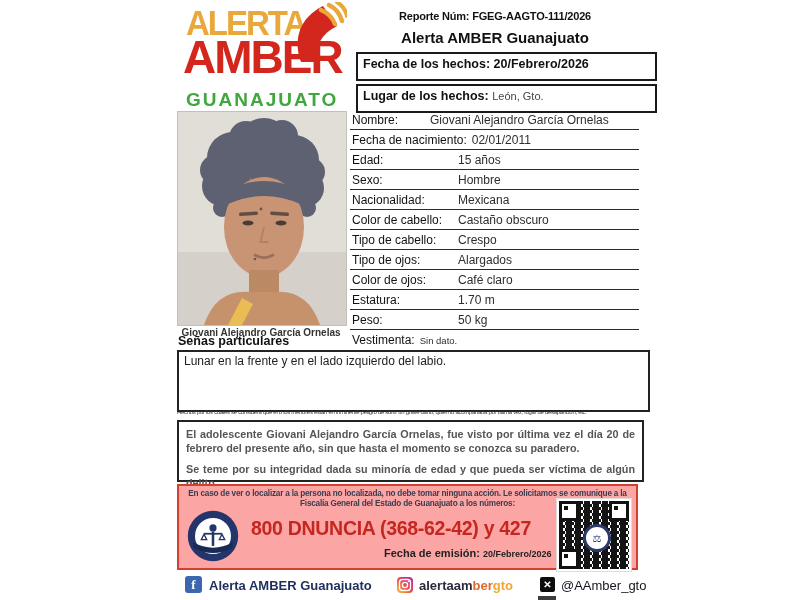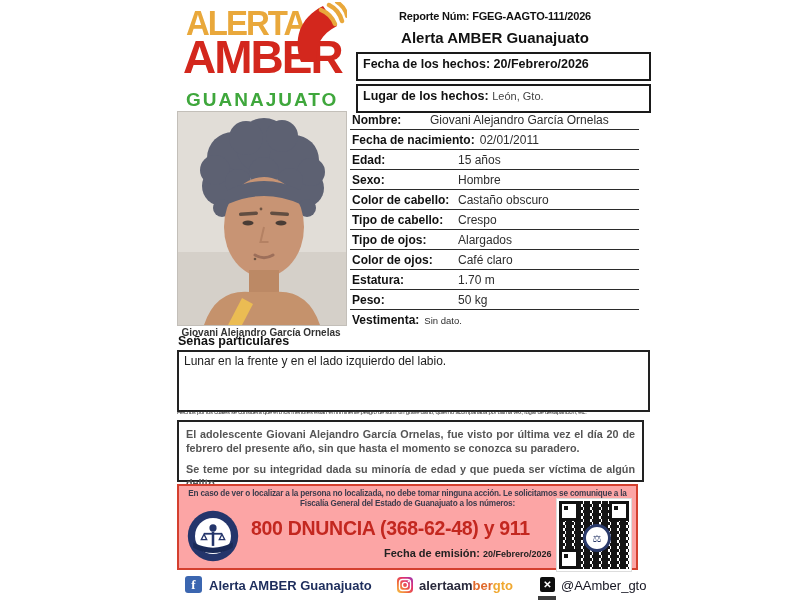--- a/index.html
+++ b/index.html
@@ -17,38 +17,38 @@
   .logo-gto{left:186px;top:90px;font-size:19px;font-weight:800;color:#3fa73c;
     letter-spacing:2px;line-height:1;}
   .horn{left:291px;top:2px;width:56px;height:62px;}
 
   
   .hdr-report{left:350px;top:10px;width:290px;text-align:center;
     font-size:11px;font-weight:bold;letter-spacing:-0.2px;}
   .hdr-sub{left:350px;top:29px;width:290px;text-align:center;
     font-size:15px;font-weight:bold;}
   .hdr-box{left:356px;width:281px;height:22px;border:2px solid #1a1a1a;
-    padding:3px 5px 0 5px;font-size:12.5px;white-space:nowrap;}
+    padding:3px 11px 0 5px;font-size:12.5px;white-space:nowrap;}
   .hdr-box .lbl{font-weight:bold;}
   .box-fecha{top:52px;}
   .box-lugar{top:84px;}
   .val-light{font-size:11px;color:#444;}
 
   
   .photo{left:177px;top:111px;width:168px;height:213px;border:1px solid #c3bfb9;
     background:#ddd8d2;overflow:hidden;}
   .photo svg{display:block;}
   .photo-caption{left:165px;top:327px;width:192px;text-align:center;
     font-size:10px;font-weight:bold;color:#333;}
 
   
   .fields{left:350px;top:110px;width:289px;}
   .field-row{display:flex;align-items:baseline;border-bottom:1.6px solid #2b2b2b;
     padding:3px 0 2px 2px;font-size:12px;min-height:14px;white-space:nowrap;}
-  .field-row .lbl{font-weight:bold;flex:none;}
+  .field-row .lbl{font-weight:normal;flex:none;}
   .field-row.col .lbl{width:106px;}
   .field-row.row-nombre .lbl{width:78px;}
   .field-row.inline .val{margin-left:5px;}
   .field-row .val{color:#2d2d2d;}
   .field-row.no-line{border-bottom:none;}
   .val-small{font-size:9.5px;color:#333;}
 
   
   .senas-title{left:178px;top:334px;font-size:12.5px;font-weight:bold;}
   .senas-box{left:177px;top:350px;width:459px;height:54px;border:2px solid #222;
@@ -176,20 +176,24 @@
   </div>
   <div class="field-row col">
     <span class="lbl">Edad:</span>
     <span class="val">15 años</span>
   </div>
   <div class="field-row col">
     <span class="lbl">Sexo:</span>
     <span class="val">Hombre</span>
   </div>
   <div class="field-row col">
+    <span class="lbl">Nacionalidad:</span>
+    <span class="val">Mexicana</span>
+  </div>
+  <div class="field-row col">
     <span class="lbl">Color de cabello:</span>
     <span class="val">Castaño obscuro</span>
   </div>
   <div class="field-row col">
     <span class="lbl">Tipo de cabello:</span>
     <span class="val">Crespo</span>
   </div>
   <div class="field-row col">
     <span class="lbl">Tipo de ojos:</span>
     <span class="val">Alargados</span>
@@ -230,21 +234,21 @@
     <circle cx="30" cy="30" r="28" fill="#24356b"></circle>
     <circle cx="30" cy="30" r="20" fill="#ffffff"></circle>
     <circle cx="30" cy="21" r="4" fill="#24356b"></circle>
     <rect x="28.6" y="25" width="2.8" height="16" fill="#24356b"></rect>
     <rect x="20" y="26.5" width="20" height="2" fill="#24356b"></rect>
     <path d="M20,28 l-3,6 h6 Z" fill="none" stroke="#24356b" stroke-width="1.5"></path>
     <path d="M40,28 l-3,6 h6 Z" fill="none" stroke="#24356b" stroke-width="1.5"></path>
     <path d="M8,37 Q30,49 52,37 L52,43 Q30,55 8,43 Z" fill="#1a2a57"></path>
   </svg>
 
-  <div class="phone">800 DNUNCIA (368-62-48) y 911</div>
+  <div class="phone">800 DNUNCIA (368-62-42) y 427</div>
 
   <div class="emission">
     <span>Fecha de emisión:</span>
     <span class="em-val">20/Febrero/2026</span>
   </div>
 
   <div class="qr">
     <div class="qr-pat">
       <span class="finder f-tl"></span>
       <span class="finder f-tr"></span>

